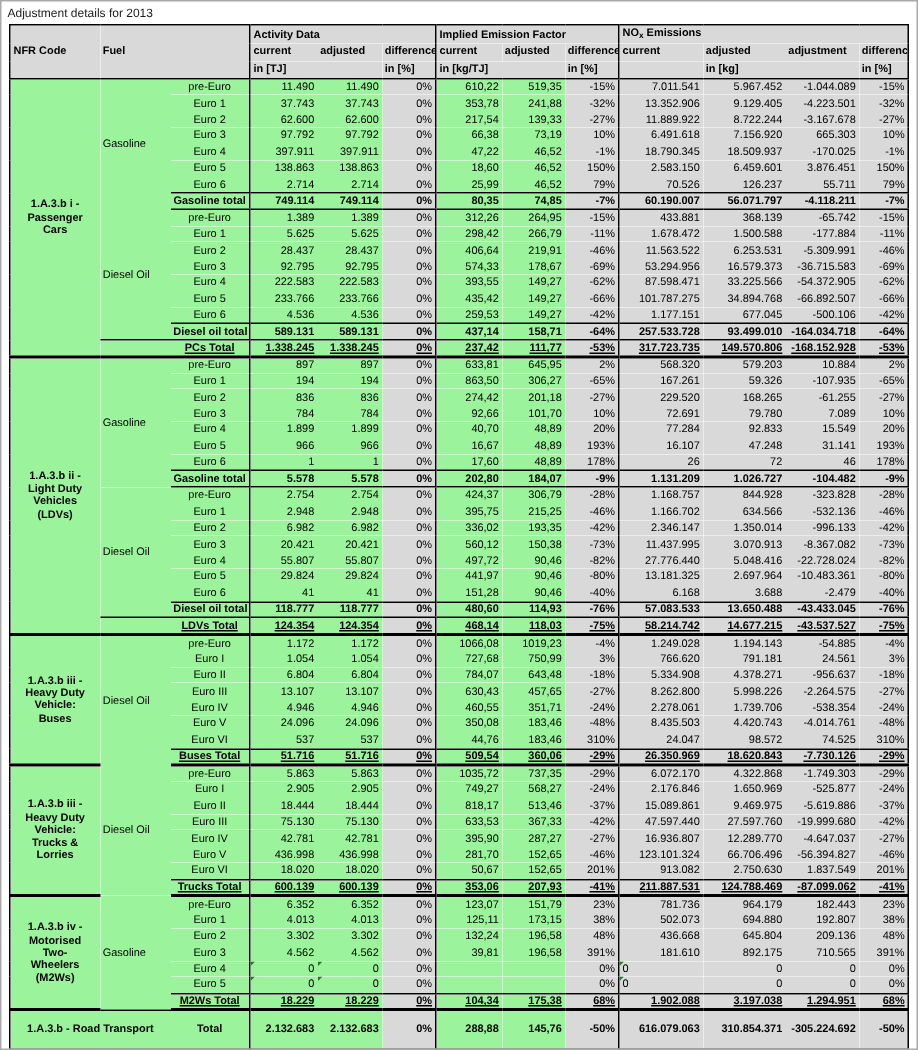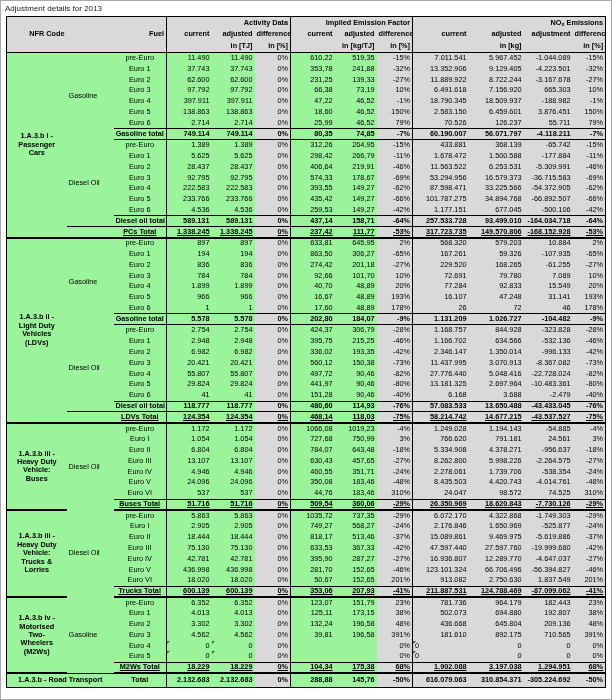--- a/index.html
+++ b/index.html
@@ -13,34 +13,34 @@
     font-size:8px; color:#1a1a1a; padding:3px 0 3px 4px; font-weight:normal;
   }
   table.grid{
     border-collapse:collapse; table-layout:fixed; width:599px; margin-left:5px;
     border:1.5px solid var(--line);
   }
   .grid th,.grid td{
     font-size:7.3px; line-height:1.15; padding:0 2px;
     overflow:hidden; white-space:nowrap; box-sizing:border-box; color:#000;
   }
-  .grid thead th{ background:var(--gray); font-weight:bold; text-align:right; height:12px; }
+  .grid thead th{ background:var(--gray); font-weight:bold; text-align:left; height:12px; }
   .grid thead{ border-bottom:1px solid var(--line); }
   .grid td{ height:10.9px; }
   .g{ background:var(--green); }
   .gr{ background:var(--gray); }
   .num{ text-align:right; }
   .numL{ text-align:left; }
   .cat{ text-align:center; padding-left:3px; }
   .nfr{ text-align:center; font-weight:bold; vertical-align:middle; border-bottom:2px solid var(--line);margin-top:21px; }
   .fuel{ vertical-align:middle; }
   .bL{ border-left:1px solid var(--line); }
   tr.total td{ border-top:1px solid var(--line); border-bottom:1px solid var(--line); font-weight:bold; }
   tr.secend td{ border-bottom:2px solid var(--line);text-decoration:underline; }
-  tr.roadrow td{ height:14px; }
+  tr.roadrow td{ height:26px; }
   .bold{ font-weight:bold; }
   .flag{ position:relative; }
   .flag::before{
     content:''; position:absolute; left:0; top:0; width:0; height:0;
     border-top:3px solid #1e7a1e; border-right:3px solid transparent;
   }
   .subx{ font-size:5.5px; vertical-align:-1px; }
 </style>
 </head>
 <body>
@@ -120,21 +120,21 @@
         <td class="num gr bL">13.352.906</td>
         <td class="num gr">9.129.405</td>
         <td class="num gr">-4.223.501</td>
         <td class="num gr">-32%</td>
       </tr>
       <tr>
         <td class="cat g">Euro 2</td>
         <td class="num g bL">62.600</td>
         <td class="num g">62.600</td>
         <td class="num gr">0%</td>
-        <td class="num g bL">231,25</td>
+        <td class="num g bL">217,54</td>
         <td class="num g">139,33</td>
         <td class="num gr">-27%</td>
         <td class="num gr bL">11.889.922</td>
         <td class="num gr">8.722.244</td>
         <td class="num gr">-3.167.678</td>
         <td class="num gr">-27%</td>
       </tr>
       <tr>
         <td class="cat g">Euro 3</td>
         <td class="num g bL">97.792</td>
@@ -151,21 +151,21 @@
       <tr>
         <td class="cat g">Euro 4</td>
         <td class="num g bL">397.911</td>
         <td class="num g">397.911</td>
         <td class="num gr">0%</td>
         <td class="num g bL">47,22</td>
         <td class="num g">46,52</td>
         <td class="num gr">-1%</td>
         <td class="num gr bL">18.790.345</td>
         <td class="num gr">18.509.937</td>
-        <td class="num gr">-188.982</td>
+        <td class="num gr">-170.025</td>
         <td class="num gr">-1%</td>
       </tr>
       <tr>
         <td class="cat g">Euro 5</td>
         <td class="num g bL">138.863</td>
         <td class="num g">138.863</td>
         <td class="num gr">0%</td>
         <td class="num g bL">18,60</td>
         <td class="num g">46,52</td>
         <td class="num gr">150%</td>

